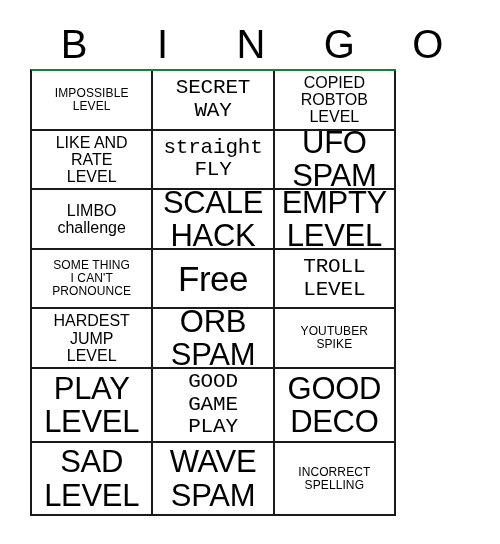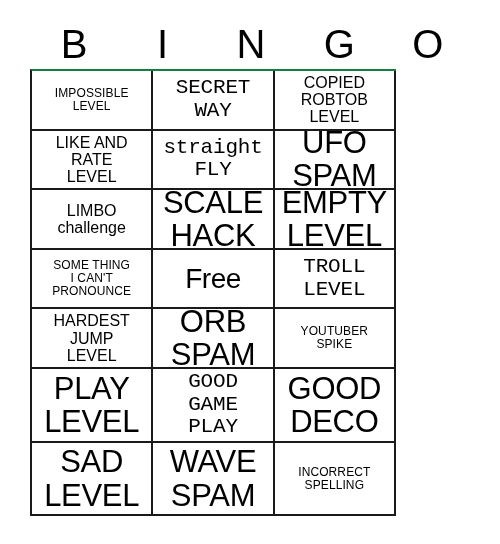--- a/index.html
+++ b/index.html
@@ -65,21 +65,21 @@
     background: #ffffff;
     overflow: hidden;
   }
   .cell-text {
     display: block;
     width: 100%;
     line-height: 1.08;
     white-space: pre-line;
   }
   
-  .sz-xl  { font-size: 28px; letter-spacing: -0.5px; }
+  .sz-xl  { font-size: 35px; letter-spacing: -0.5px; }
   .sz-lg  { font-size: 31px; letter-spacing: -0.3px; }
   .sz-md  { font-size: 21px; letter-spacing: -0.2px; font-family: Liberation Mono, monospace; }
   .sz-sm  { font-size: 16px; }
   .sz-xs  { font-size: 12px; letter-spacing: 0.1px; }
   .sz-xxs { font-size: 12px; letter-spacing: 0.1px; }
 </style>
 </head>
 <body>
 
 <div id="bingo-card">

